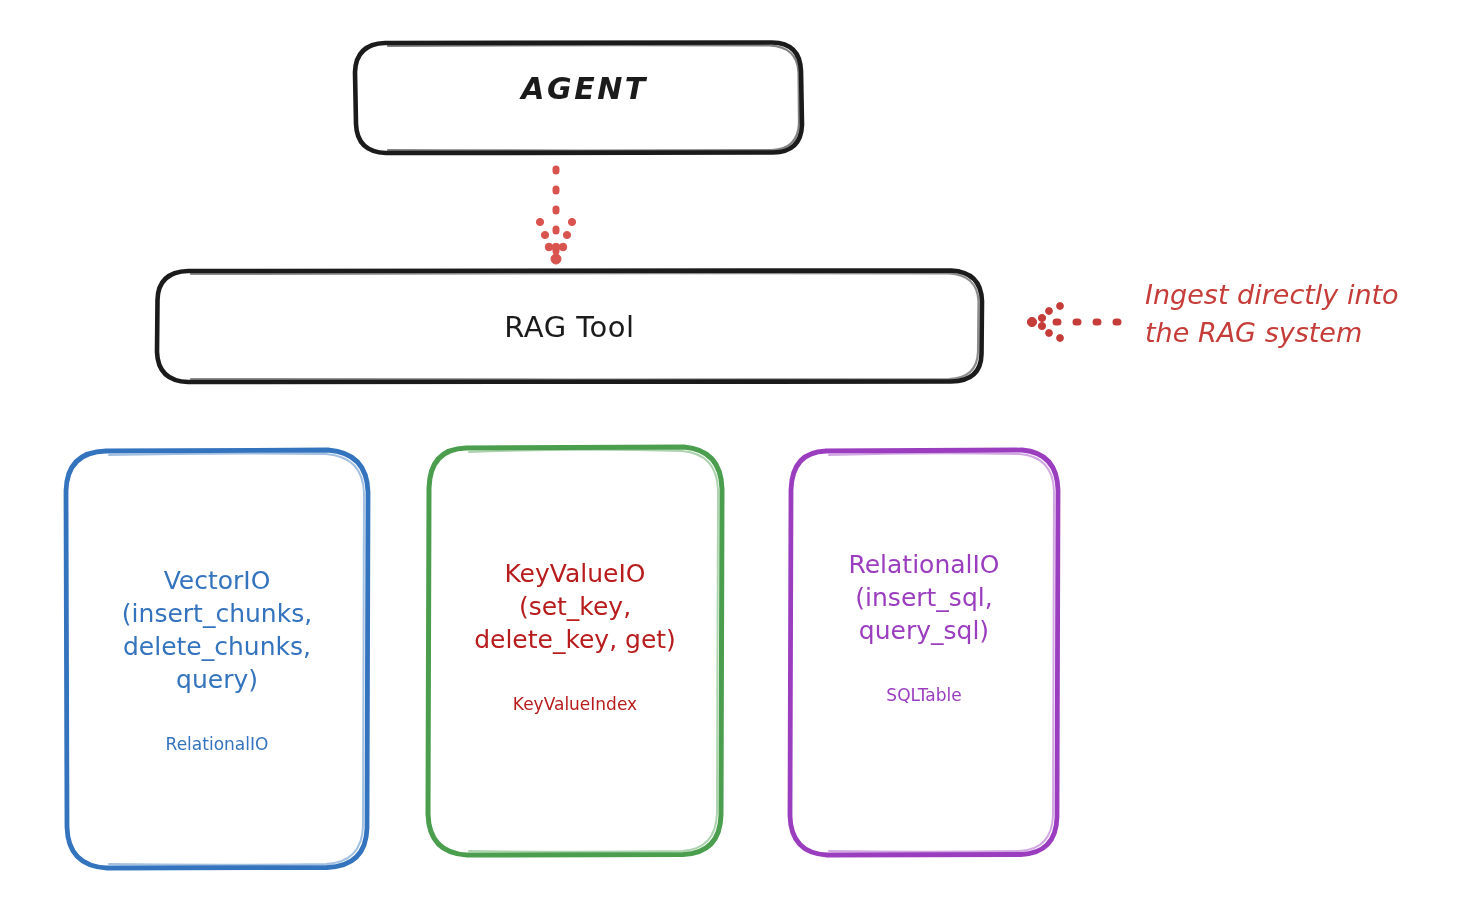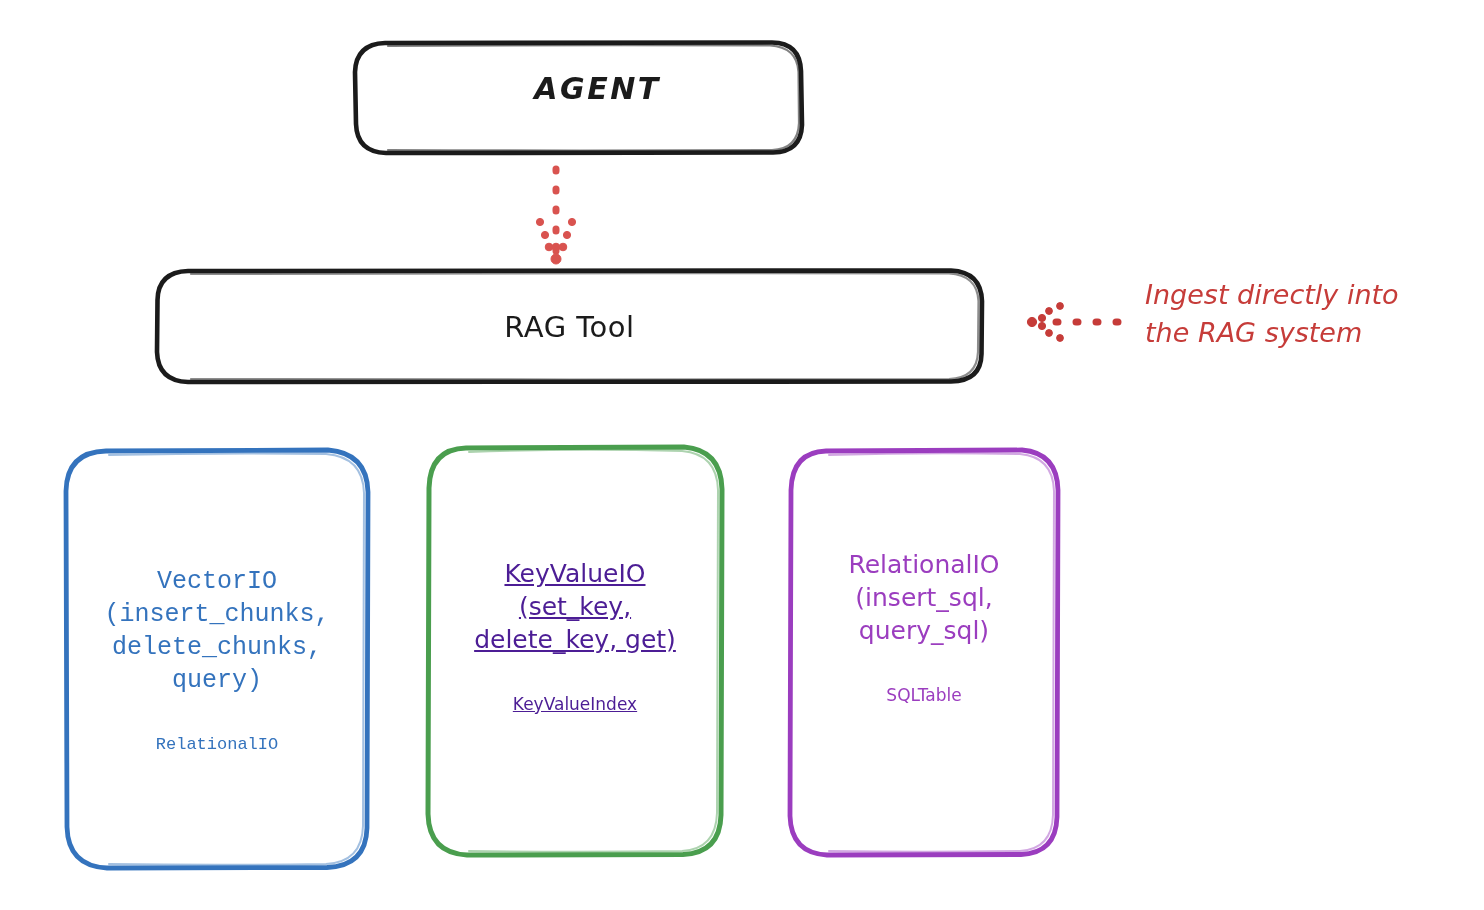--- a/index.html
+++ b/index.html
@@ -34,21 +34,21 @@
     box-sizing: border-box;
     text-align: center;
   }
   .node-label {
     font-family: "DejaVu Sans", sans-serif;
     white-space: pre-line;
   }
 
   
   #node-agent {
-    left: 374px;
+    left: 361px;
     top: 42px;
     width: 447px;
     height: 92px;
   }
   #node-agent .node-label {
     font-size: 30px;
     font-style: italic;
     font-weight: 700;
     letter-spacing: 2.5px;
     color: #1b1b1b;
@@ -82,33 +82,32 @@
     font-size: 17px;
     font-weight: 500;
     margin-top: 38px;
   }
 
   #node-vectorio {
     left: 66px;
     top: 450px;
     width: 302px;
     height: 418px;
-    font-family: Liberation Mono, monospace;
   }
   #node-vectorio .api-label,
   #node-vectorio .index-label { color: #3473bd; }
 
   #node-keyvalueio {
     left: 428px;
     top: 447px;
     width: 294px;
     height: 408px;
   }
   #node-keyvalueio .api-label,
-  #node-keyvalueio .index-label { color: #4c1d95; text-decoration: underline; }
+  #node-keyvalueio .index-label { color: #b91c1c; }
   #node-keyvalueio .inner { transform: translateY(-16px); }
 
   #node-relationalio {
     left: 790px;
     top: 450px;
     width: 268px;
     height: 405px;
   }
   #node-relationalio .api-label,
   #node-relationalio .index-label { color: #9b3dbf; }

